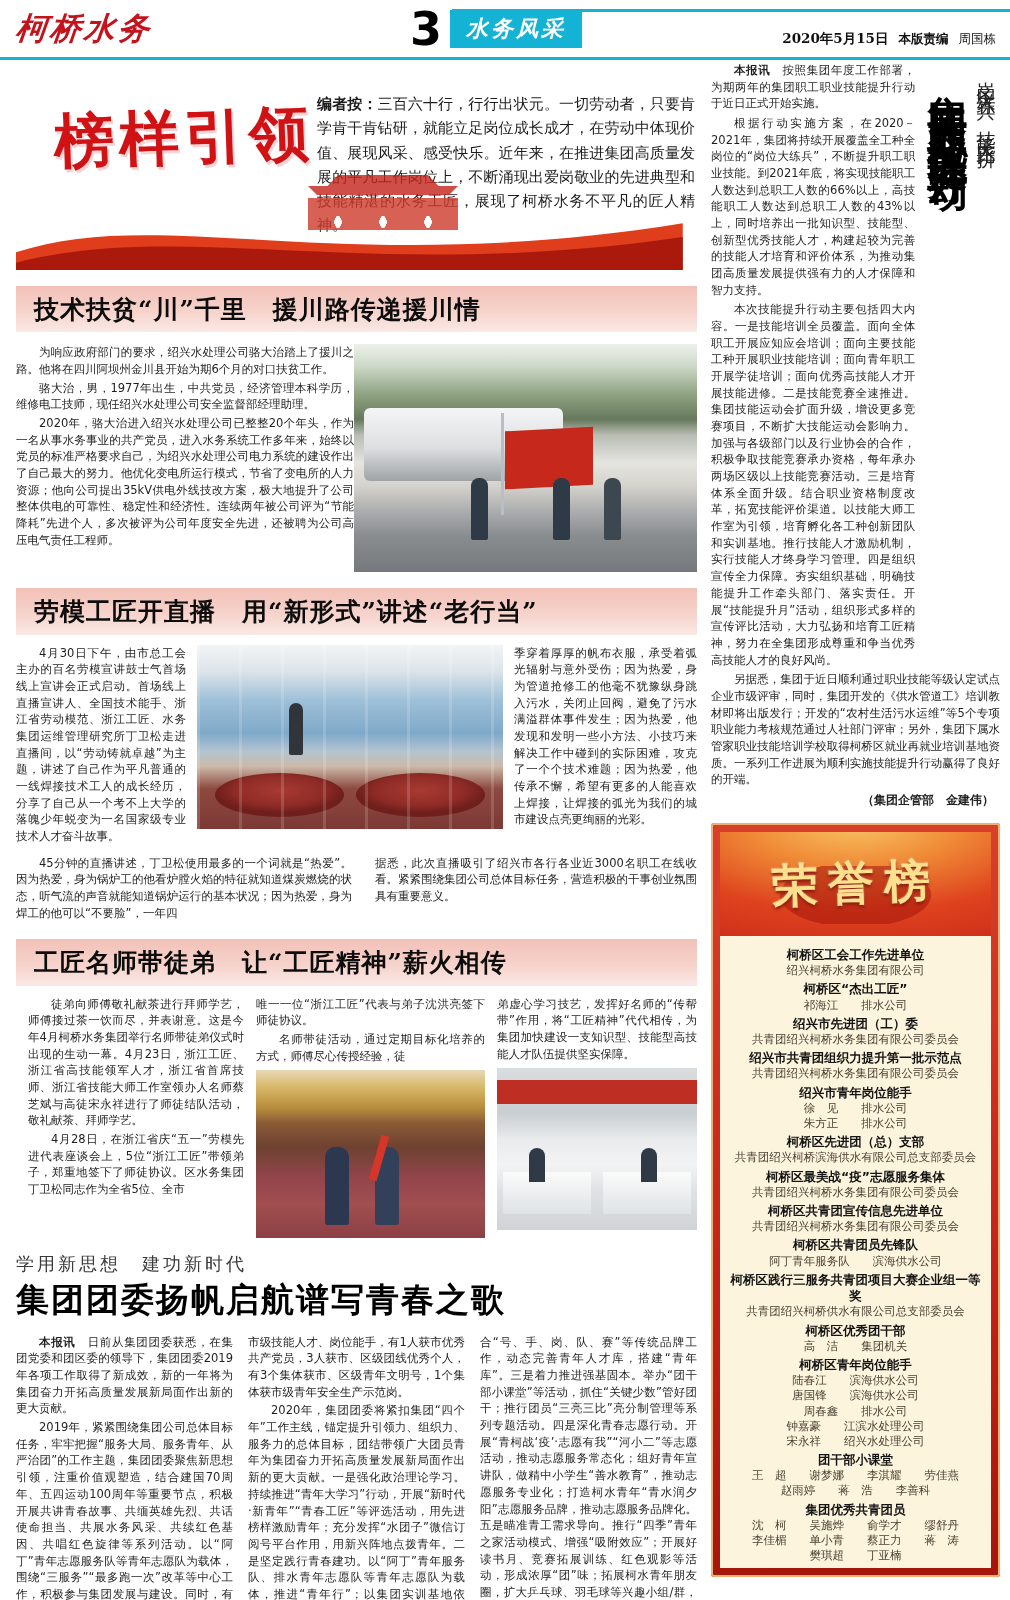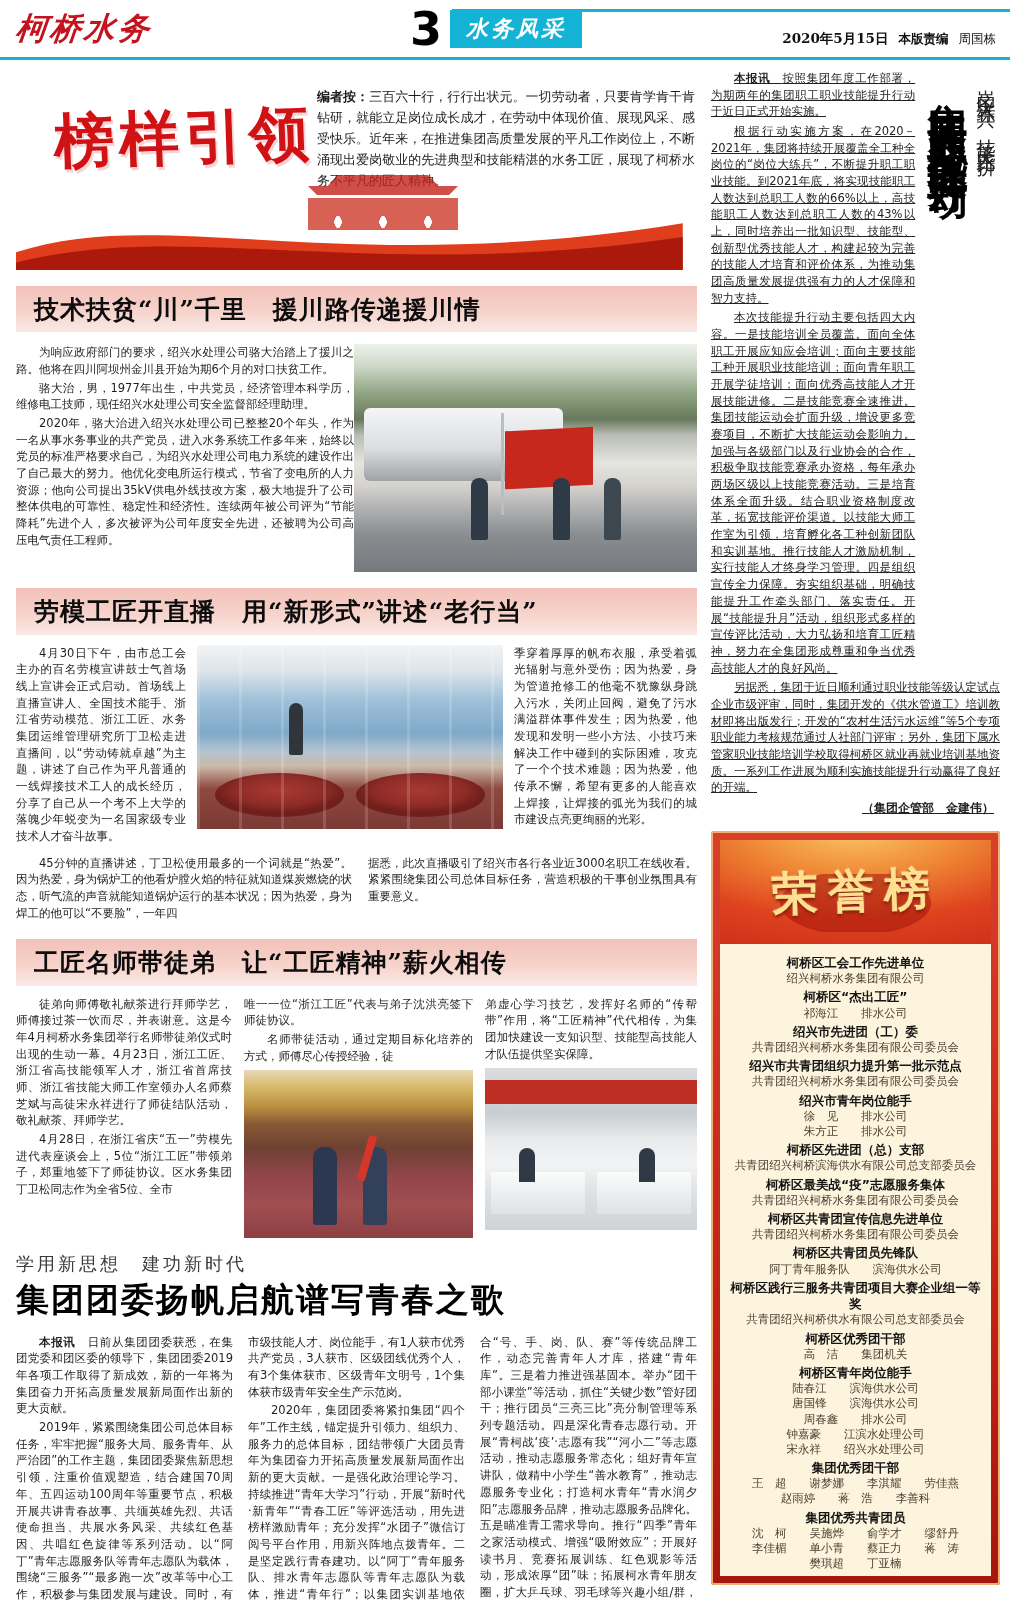--- a/index.html
+++ b/index.html
@@ -23,21 +23,21 @@
   
   .main{display:flex;gap:14px;padding:0 10px 10px 16px;}
   .left-zone{width:681px;flex:none;}
   .right-zone{flex:1;min-width:0;}
 
   
   .banner{position:relative;height:198px;margin:12px 0 16px;overflow:hidden;}
   .banner-title{position:absolute;left:38px;top:26px;font-family:"DejaVu Serif",serif;font-size:60px;
     font-weight:900;color:#d01215;letter-spacing:5px;transform:rotate(-2deg);
     text-shadow:2px 3px 0 rgba(208,18,21,.18);}
-  .editor-note{position:absolute;right:2px;top:14px;width:378px;font-size:13px;line-height:1.62;
+  .editor-note{position:absolute;right:2px;top:20px;width:378px;font-size:15px;line-height:1.62;
     text-align:justify;color:#1d1d1d;font-family:"DejaVu Serif",serif;}
   .editor-note b{font-family:"DejaVu Sans",sans-serif;}
   .gate{position:absolute;left:292px;bottom:40px;width:150px;opacity:.8;}
   .gate .roof{height:20px;background:#c5231b;clip-path:polygon(6% 100%,0 55%,13% 55%,20% 0,80% 0,87% 55%,100% 55%,94% 100%);}
   .gate .base{height:32px;margin-top:3px;background:
     radial-gradient(6px 10px at 20% 75%, #fff 60%, transparent 61%),
     radial-gradient(6px 10px at 50% 75%, #fff 60%, transparent 61%),
     radial-gradient(6px 10px at 80% 75%, #fff 60%, transparent 61%),#cf3a2d;}
   .banner-wave{position:absolute;left:-6px;right:-6px;bottom:-2px;height:78px;}
 
@@ -67,27 +67,27 @@
   .a2-l{width:170px;flex:none;}
   .photo2{width:306px;flex:none;height:184px;background:
     linear-gradient(180deg,#f2f4f5 0%,#dde4ea 14%,#9fc0d8 30%,#7fa9c9 48%,#b4c4d0 58%,#cbb9a8 66%,#8e4a41 78%,#7c3833 100%);}
   .photo2::after{content:"";position:absolute;inset:0;background:
     repeating-linear-gradient(90deg,rgba(255,255,255,.16) 0 3px,transparent 3px 42px);}
   .ph-table{position:absolute;bottom:6%;width:42%;height:24%;border-radius:50%;
     background:radial-gradient(50% 50% at 50% 40%,#a83a32 0%,#8e2b26 70%,#6f1f1c 100%);}
   .t2a{left:6%;} .t2b{right:6%;}
   .ph-host{position:absolute;left:30%;top:32%;width:14px;height:52px;border-radius:7px 7px 2px 2px;background:#30353b;z-index:2;}
   .a2-r{flex:1;}
-  .a2-bot{display:flex;gap:16px;margin:8px 0 16px;}
+  .a2-bot{display:flex;gap:23px;margin:8px 0 16px;}
   .a2-bl{width:336px;flex:none;}
   .a2-br{flex:1;}
 
   
   .a3-row{display:flex;gap:12px;margin:10px 0 14px;}
-  .a3-c1{width:216px;flex:none;}
+  .a3-c1{width:216px;flex:none;margin-left:12px;}
   .a3-c2{width:229px;flex:none;}
   .a3-c3{flex:1;}
   .photo3{height:168px;margin-top:6px;background:
     linear-gradient(180deg,#e8d9b8 0%,#d8b96a 10%,#b98f3e 22%,#8a5a35 32%,#6e4132 46%,#93454b 64%,#a14f50 80%,#8c3f44 100%);}
   .ph-man{position:absolute;bottom:8%;width:24px;height:78px;border-radius:10px 10px 3px 3px;background:#2c3850;}
   .m3a{left:30%;} .m3b{left:52%;background:#33405a;}
   .ph-sash{position:absolute;bottom:34%;left:52%;width:8px;height:46px;background:#d4372a;transform:rotate(16deg);}
   .photo4{height:162px;margin-top:6px;background:
     linear-gradient(180deg,#d9dde0 0%,#c9ced2 28%,#e9ebec 44%,#f2f3f4 60%,#dfe2e4 76%,#cfd3d6 100%);}
   .ph-banner{position:absolute;top:7%;left:0;right:0;height:15%;background:#bf2e23;}
@@ -97,21 +97,21 @@
   .s4a{left:16%;} .s4b{right:20%;}
 
   
   .a4{margin-top:6px;}
   .kicker{font-family:"DejaVu Serif",serif;font-size:18px;color:#3a3a3a;letter-spacing:3px;}
   .a4-title{font-size:33px;font-weight:900;letter-spacing:2px;color:#000;margin:4px 0 14px;line-height:1.2;}
   .a4-cols{display:flex;gap:15px;}
   .a4-cols>div{flex:1;min-width:0;}
 
   
-  .skill{margin-top:10px;overflow:hidden;text-decoration:underline;}
+  .skill{margin-top:2px;overflow:hidden;}
   .v-head{float:right;display:flex;margin:2px 0 10px 10px;}
   .v-title{writing-mode:vertical-rl;font-size:40px;font-weight:900;color:#000;letter-spacing:7px;
     line-height:1.12;height:562px;}
   .v-kick{writing-mode:vertical-rl;font-family:"DejaVu Serif",serif;font-size:19px;color:#222;
     letter-spacing:5px;padding-top:2px;margin-left:4px;height:562px;}
   .skill .body-txt p{margin-bottom:3px;}
   .byline{text-align:right;font-family:"DejaVu Serif",serif;font-size:12px;color:#222;
     padding-right:6px;margin-top:4px;font-weight:700;}
 
   
@@ -345,21 +345,21 @@
     <div class="honor-award">柯桥区青年岗位能手</div>
     <div class="honor-line">陆春江　　滨海供水公司</div>
                 <div class="honor-line">唐国锋　　滨海供水公司</div>
                 <div class="honor-line">周春鑫　　排水公司</div>
                 <div class="honor-line">钟嘉豪　　江滨水处理公司</div>
                 <div class="honor-line">宋永祥　　绍兴水处理公司</div>
   </div>
 
 
   <div class="honor-entry">
-    <div class="honor-award">集团优秀团干部</div>
+    <div class="honor-award">团干部小课堂</div>
     <div class="honor-line">王　超　　谢梦娜　　李淇耀　　劳佳燕</div>
                 <div class="honor-line">赵雨婷　　蒋　浩　　李善科</div>
   </div>
 
   <div class="honor-entry">
     <div class="honor-award">集团优秀共青团员</div>
     <div class="honor-line">沈　柯　　吴施烨　　俞学才　　缪舒丹</div>
                 <div class="honor-line">李佳楣　　单小青　　蔡正力　　蒋　涛</div>
                 <div class="honor-line">樊琪超　　丁亚楠</div>
   </div>

